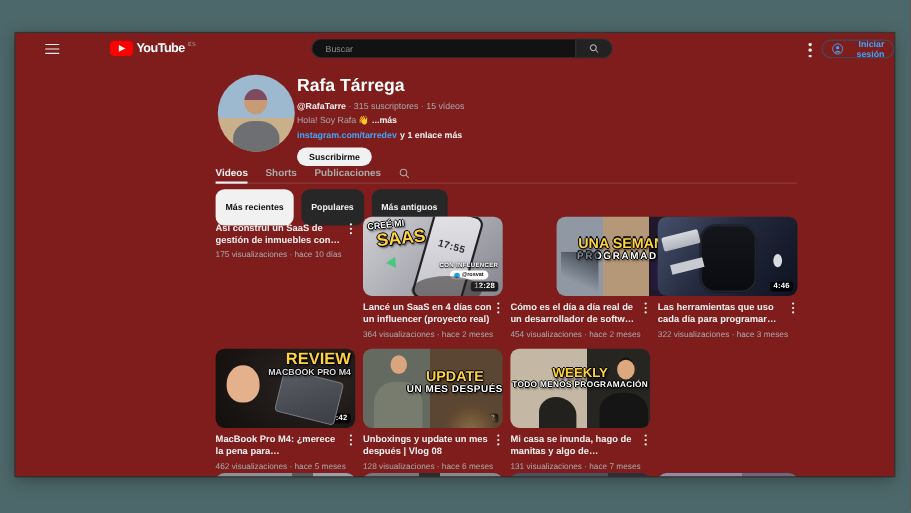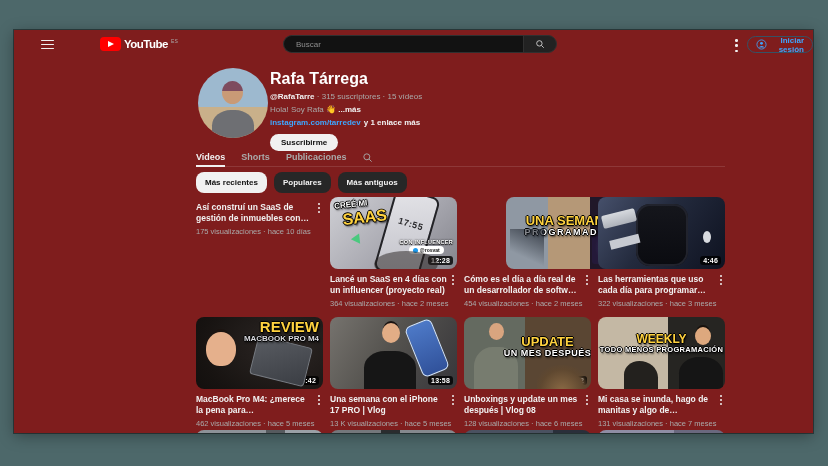--- a/index.html
+++ b/index.html
@@ -45,21 +45,21 @@
   .ch-link-suffix{color:#f1f1f1;font-weight:700;margin-left:3px;cursor:pointer;}
   .subscribe-btn{margin-top:3px;align-self:flex-start;height:17px;padding:0 11px;background:#f1f1f1;color:#0f0f0f;border:none;border-radius:9px;font-size:8px;font-weight:700;cursor:pointer;font-family:inherit;}
   
   .tabs{position:absolute;left:182px;top:118px;width:529px;height:18px;display:flex;align-items:flex-end;gap:16px;border-bottom:1px solid rgba(255,255,255,.12);}
   .tab{font-size:9px;font-weight:600;color:#aaa;padding-bottom:4px;cursor:pointer;position:relative;}
   .tab.active{color:#f1f1f1;}
   .tab.active::after{content:"";position:absolute;left:0;right:0;bottom:-1px;height:2px;background:#f1f1f1;}
   .tab-search{padding-bottom:3px;cursor:pointer;display:flex;}
   
   .chips{position:absolute;left:182px;top:142px;display:flex;gap:7px;}
-  .chip{height:21px;display:flex;align-items:center;padding:0 9px;border-radius:8px;background:#272727;color:#f1f1f1;font-size:8px;font-weight:600;cursor:pointer;}
+  .chip{height:33px;display:flex;align-items:center;padding:0 9px;border-radius:8px;background:#272727;color:#f1f1f1;font-size:8px;font-weight:600;cursor:pointer;}
   .chip.active{background:#f1f1f1;color:#0f0f0f;}
   
   .grid{position:absolute;left:182px;top:167px;width:535px;display:grid;grid-template-columns:repeat(4,127px);column-gap:7px;row-gap:9px;}
   .card{width:127px;}
   .thumb{position:relative;width:127px;height:72px;border-radius:8px;overflow:hidden;background:#222;cursor:pointer;}
   .duration{position:absolute;right:4px;bottom:4px;background:rgba(0,0,0,.8);color:#fff;font-size:7px;font-weight:600;padding:1px 3px;border-radius:3px;letter-spacing:.2px;}
   .ov-wrap{position:absolute;display:flex;flex-direction:column;line-height:1.08;font-weight:800;pointer-events:none;}
   .ov{text-shadow:1px 0 0 #000,-1px 0 0 #000,0 1px 0 #000,0 -1px 0 #000,1px 2px 2px rgba(0,0,0,.75);white-space:nowrap;}
   .title-row{display:flex;margin-top:5px;}
   .v-title{flex:1;font-size:8.5px;font-weight:600;line-height:11px;color:#f1f1f1;cursor:pointer;display:-webkit-box;-webkit-line-clamp:2;-webkit-box-orient:vertical;overflow:hidden;max-height:22px;}
@@ -304,36 +304,20 @@
       <div class="v-title">MacBook Pro M4: ¿merece la pena para programadores? Mi opinión después de...</div>
       <div class="v-kebab">
             <i></i>
             <i></i>
             <i></i>
           </div>
     </div>
     <div class="v-meta">462 visualizaciones · hace 5 meses</div>
   </div>
 
-  <div class="card">
-    <div class="thumb thumb-v6">
-      <span class="decor"></span>
-
-      <span class="duration">13:58</span>
-    </div>
-    <div class="title-row">
-      <div class="v-title">Una semana con el iPhone 17 PRO | Vlog</div>
-      <div class="v-kebab">
-            <i></i>
-            <i></i>
-            <i></i>
-          </div>
-    </div>
-    <div class="v-meta">13 K visualizaciones · hace 5 meses</div>
-  </div>
 
   <div class="card">
     <div class="thumb thumb-v7">
       <span class="decor"></span>
       <div class="ov-wrap">
         <span class="ov ov1" style="color: rgb(255, 210, 63);">UPDATE</span>
         <span class="ov ov2" style="color: rgb(255, 255, 255);">UN MES DESPUÉS</span>
       </div>
 
       <span class="duration">12:22</span>

